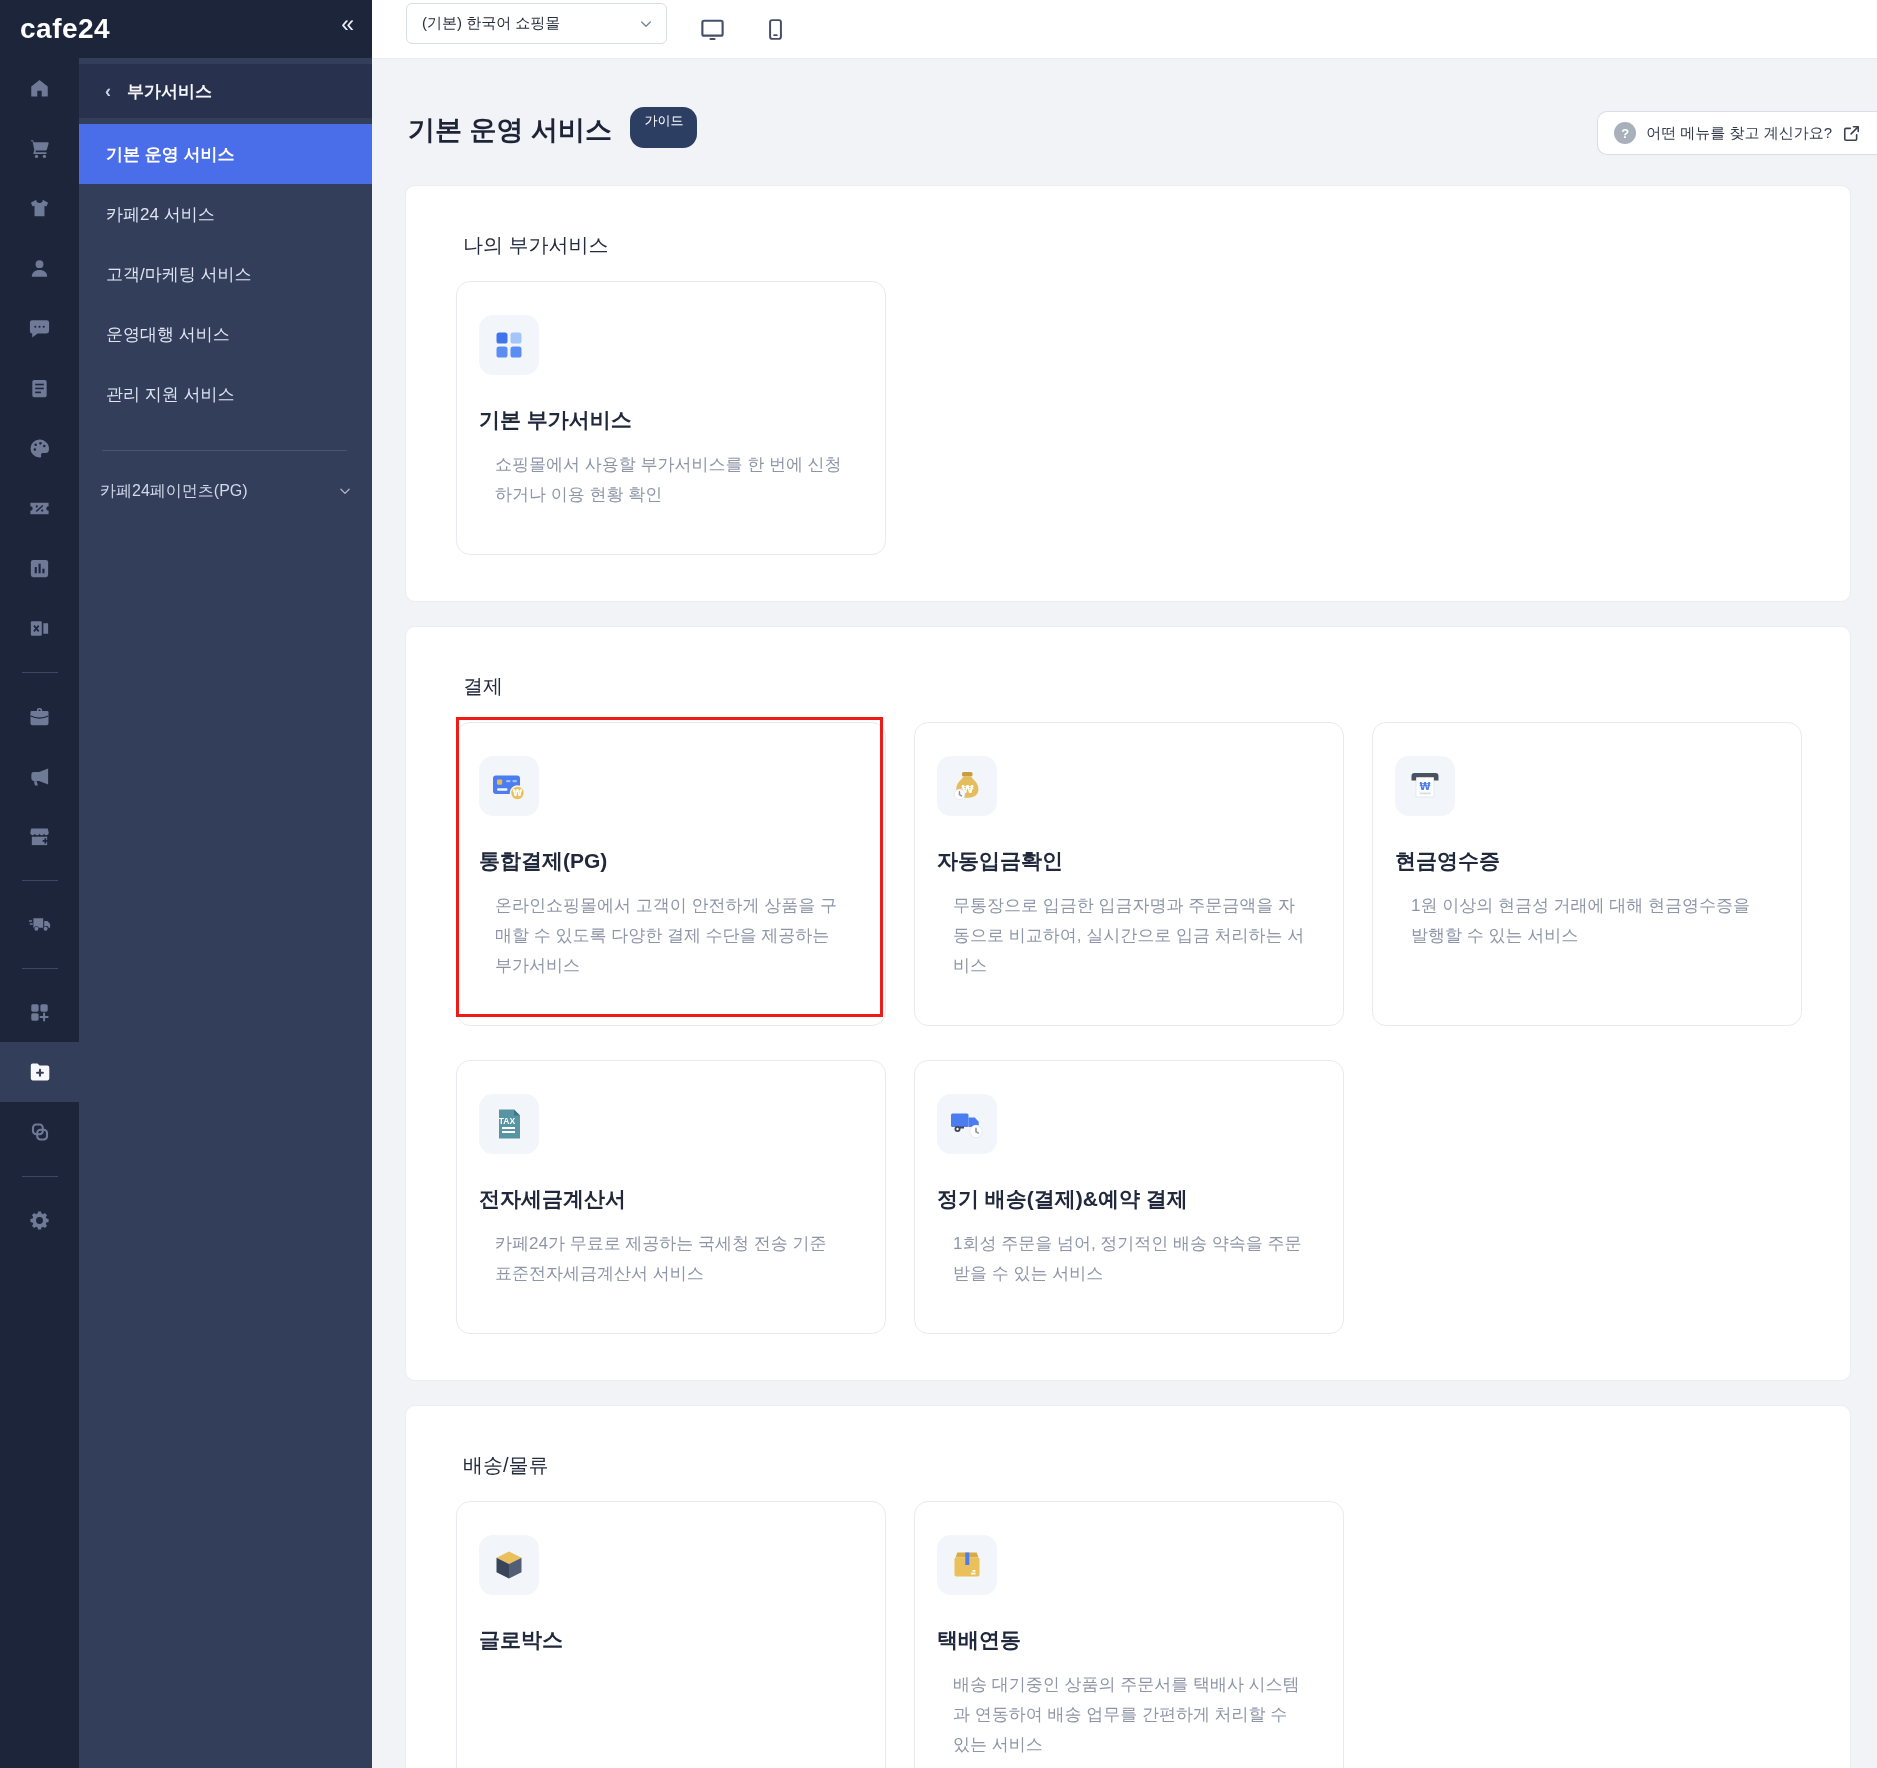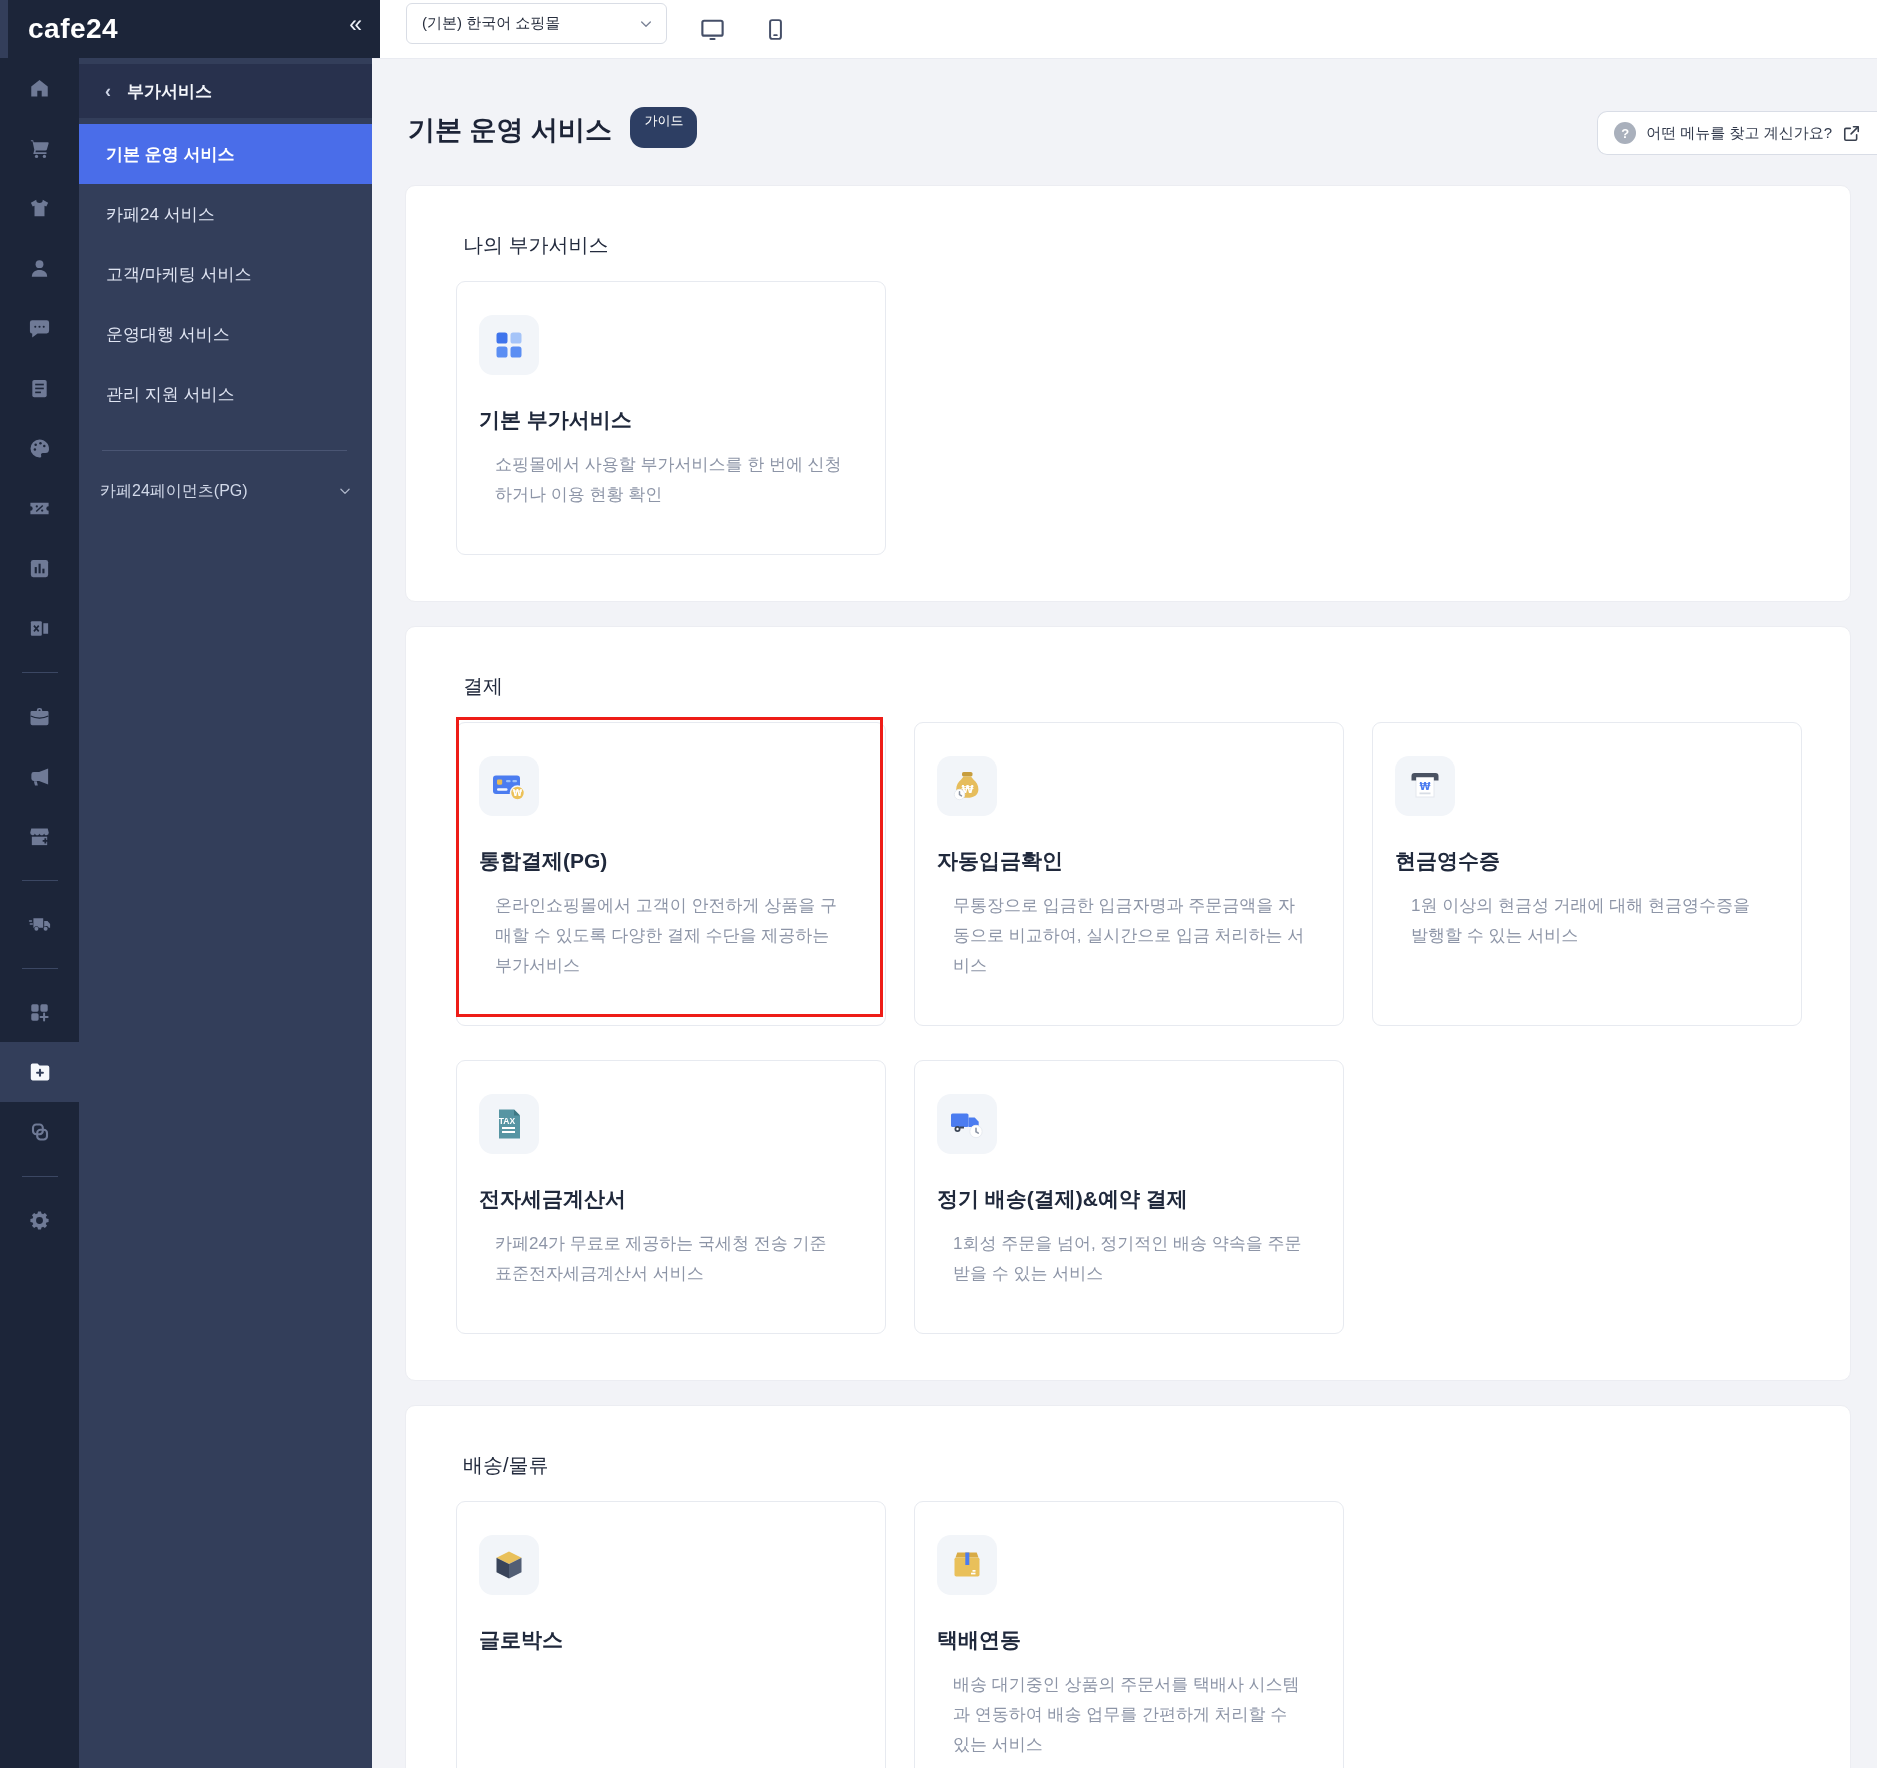--- a/index.html
+++ b/index.html
@@ -3,21 +3,21 @@
 <meta charset="utf-8">
 <style>
   html,body{margin:0;padding:0;}
   body{
     width:1877px;height:1768px;overflow:hidden;position:relative;
     font-family:"Liberation Sans","DejaVu Sans",sans-serif;
     background:#f2f3f7;-webkit-font-smoothing:antialiased;
   }
   
   .side{position:absolute;left:0;top:0;width:372px;height:1768px;background:#333e5a;z-index:5;}
-  .side-header{position:absolute;left:8px;top:0;width:372px;height:58px;background:#1c2539;display:flex;align-items:center;}
+  .side-header{position:absolute;left:0;top:0;width:372px;height:58px;background:#1c2539;display:flex;align-items:center;}
   .logo{color:#ffffff;font-size:28px;font-weight:800;letter-spacing:.5px;margin-left:20px;line-height:1;}
   .collapse-btn{position:absolute;right:18px;top:13px;color:#eef1f8;font-size:23px;line-height:1;cursor:pointer;}
   .rail{position:absolute;left:0;top:58px;width:79px;height:1710px;background:#1c2539;}
   .rail-item{height:60px;display:flex;align-items:center;justify-content:center;}
   .rail-item.active{background:#333e5a;}
   .rail-div{height:28px;display:flex;align-items:center;justify-content:center;}
   .rail-div i{display:block;width:36px;height:0;border-top:1px solid #3b4763;}
   .panel{position:absolute;left:79px;top:58px;width:293px;bottom:0;}
   .panel-header{height:54px;margin-top:6px;background:#28314d;display:flex;align-items:center;color:#f4f6fb;font-size:17px;font-weight:600;}
   .back-chevron{margin:0 16px 0 26px;font-size:18px;color:#cdd4e6;line-height:1;}
@@ -38,21 +38,21 @@
   .content{position:relative;padding:52px 27px 20px 33px;}
   .page-head{position:relative;margin:0 0 40px 3px;height:34px;}
   .page-title{display:inline-block;font-size:27px;line-height:34px;font-weight:700;color:#1d2437;vertical-align:middle;}
   .guide-badge{display:inline-block;vertical-align:middle;margin:-4px 0 0 14px;background:#2d3e63;color:#fff;font-size:13px;line-height:1;padding:7px 14px 21px;border-radius:14px;cursor:pointer;}
   .help-btn{position:absolute;right:-29px;top:0;height:44px;box-sizing:border-box;display:flex;align-items:center;gap:10px;background:#fff;border:1px solid #d9dde6;border-radius:10px 0 0 10px;border-right:none;padding:0 18px 0 16px;font-size:15px;color:#323a4c;cursor:pointer;}
   .q-circle{width:22px;height:22px;border-radius:50%;background:#a9b0bc;color:#fff;font-size:13px;font-weight:700;display:flex;align-items:center;justify-content:center;}
   
   .section{width:1446px;box-sizing:border-box;background:#fff;border:1px solid #ecedf2;border-radius:10px;padding:46px 48px 46px 50px;margin-bottom:24px;}
   .section h2{margin:0 7px 22px;font-size:20px;font-weight:400;color:#232b3e;}
   .cards{display:grid;grid-template-columns:repeat(3,1fr);column-gap:28px;row-gap:34px;}
-  .card{position:relative;box-sizing:border-box;background:#fff;border:1.5px solid #e7eaf0;border-radius:9px;padding:33px 22px 28px;cursor:pointer;}
+  .card{position:relative;box-sizing:border-box;background:#fff;border:1.5px solid #e7eaf0;border-radius:14px;padding:33px 22px 28px;cursor:pointer;}
   .tile{width:60px;height:60px;border-radius:14px;background:#f2f5f9;display:flex;align-items:center;justify-content:center;margin-bottom:31px;}
   .card h3{margin:0 0 13px;font-size:21px;font-weight:700;color:#20293c;}
   .card p{margin:16px;font-size:17px;line-height:30px;color:#8d95a7;word-break:break-all;}
   .red-frame{position:absolute;left:-1px;top:-6px;right:2px;bottom:8px;border:3px solid #ee1c17;pointer-events:none;}
   svg{display:block;}
 </style>
 </head>
 <body>
 
 <aside class="side">

